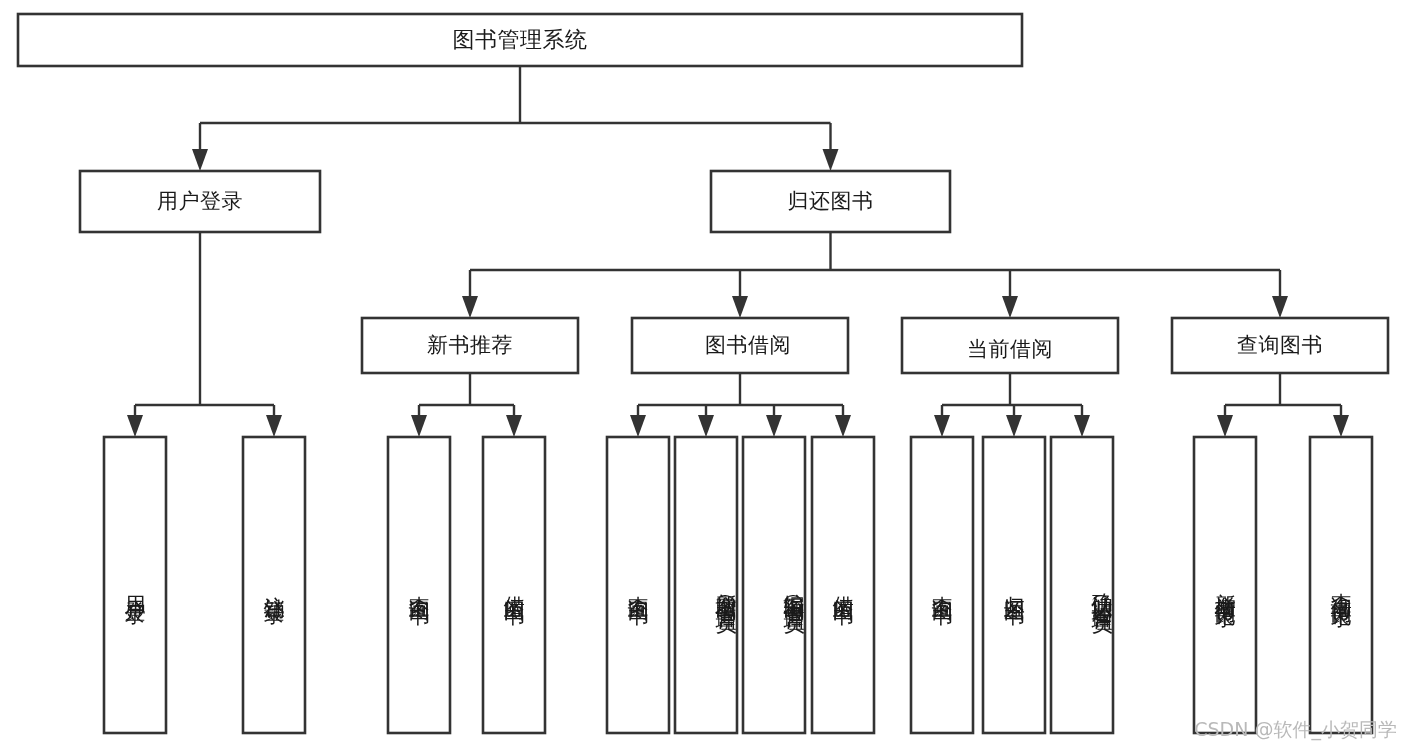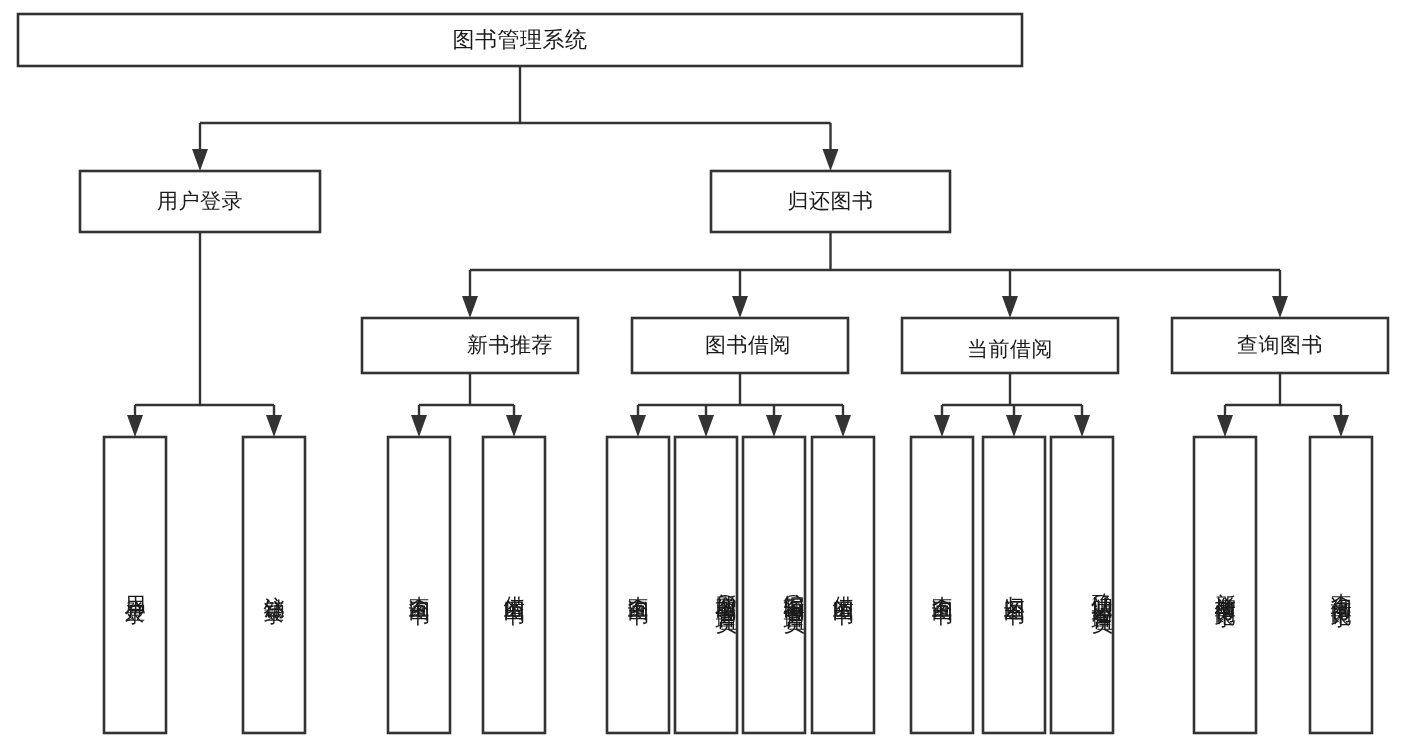--- a/index.html
+++ b/index.html
@@ -168,33 +168,34 @@
         <rect x="1051" y="437" width="62" height="296" class="node-rect"></rect>
         <rect x="1194" y="437" width="62" height="296" class="node-rect"></rect>
         <rect x="1310" y="437" width="62" height="296" class="node-rect"></rect>
       </g>
   </svg>
 
   <div id="label-layer">
       <div class="node-label label-root" style="left: 18px; top: 14px; width: 1004px; height: 52px; text-align: center;">图书管理系统</div>
       <div class="node-label label-h" style="left: 80px; top: 171px; width: 240px; height: 61px;">用户登录</div>
       <div class="node-label label-h" style="left: 711px; top: 171px; width: 239px; height: 61px;">归还图书</div>
-      <div class="node-label label-h" style="left: 362px; top: 318px; width: 216px; height: 55px; padding-left: 40px;">新书推荐</div>
+      <div class="node-label label-h" style="left: 362px; top: 318px; width: 216px; height: 55px;">新书推荐</div>
       <div class="node-label label-h" style="left: 632px; top: 318px; width: 232px; height: 55px;">图书借阅</div>
       <div class="node-label label-h" style="left: 902px; top: 318px; width: 216px; height: 62px;">当前借阅</div>
       <div class="node-label label-h" style="left: 1172px; top: 318px; width: 216px; height: 55px;">查询图书</div>
       <div class="node-label label-v center-v" style="left: 104px; top: 437px; width: 62px; height: 296px;">用户登录</div>
       <div class="node-label label-v center-v" style="left: 243px; top: 437px; width: 62px; height: 296px;">注销登录</div>
       <div class="node-label label-v center-v" style="left: 388px; top: 437px; width: 62px; height: 296px;">查询图书</div>
       <div class="node-label label-v center-v" style="left: 483px; top: 437px; width: 62px; height: 296px;">借阅图书</div>
       <div class="node-label label-v center-v" style="left: 607px; top: 437px; width: 62px; height: 296px;">查询图书</div>
       <div class="node-label label-v" style="left: 675px; top: 437px; width: 62px; height: 296px;">新增图书（管理员）</div>
       <div class="node-label label-v" style="left: 743px; top: 437px; width: 62px; height: 296px;">编辑图书（管理员）</div>
       <div class="node-label label-v center-v" style="left: 812px; top: 437px; width: 62px; height: 296px;">借阅图书</div>
       <div class="node-label label-v center-v" style="left: 911px; top: 437px; width: 62px; height: 296px;">查询图书</div>
       <div class="node-label label-v center-v" style="left: 983px; top: 437px; width: 62px; height: 296px;">归还图书</div>
       <div class="node-label label-v" style="left: 1051px; top: 437px; width: 62px; height: 296px;">确认归还（管理员）</div>
       <div class="node-label label-v center-v" style="left: 1194px; top: 437px; width: 62px; height: 296px;">新增借阅记录</div>
       <div class="node-label label-v center-v" style="left: 1310px; top: 437px; width: 62px; height: 296px;">查询借阅记录</div>
     </div>
 
+  <div class="watermark">CSDN @软件_小贺同学</div>
 
 </div>
 
 </body></html>

